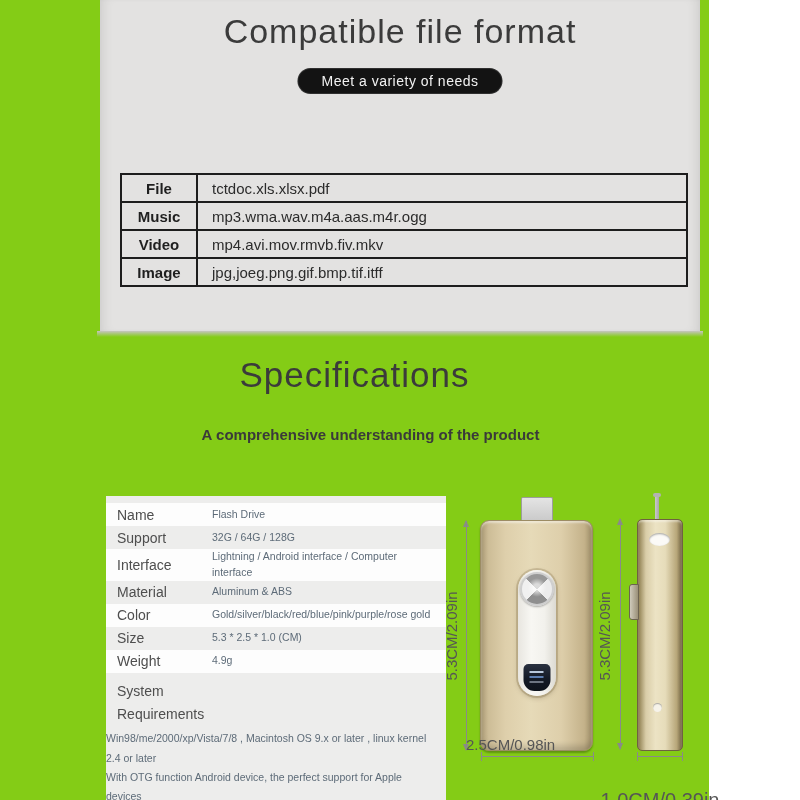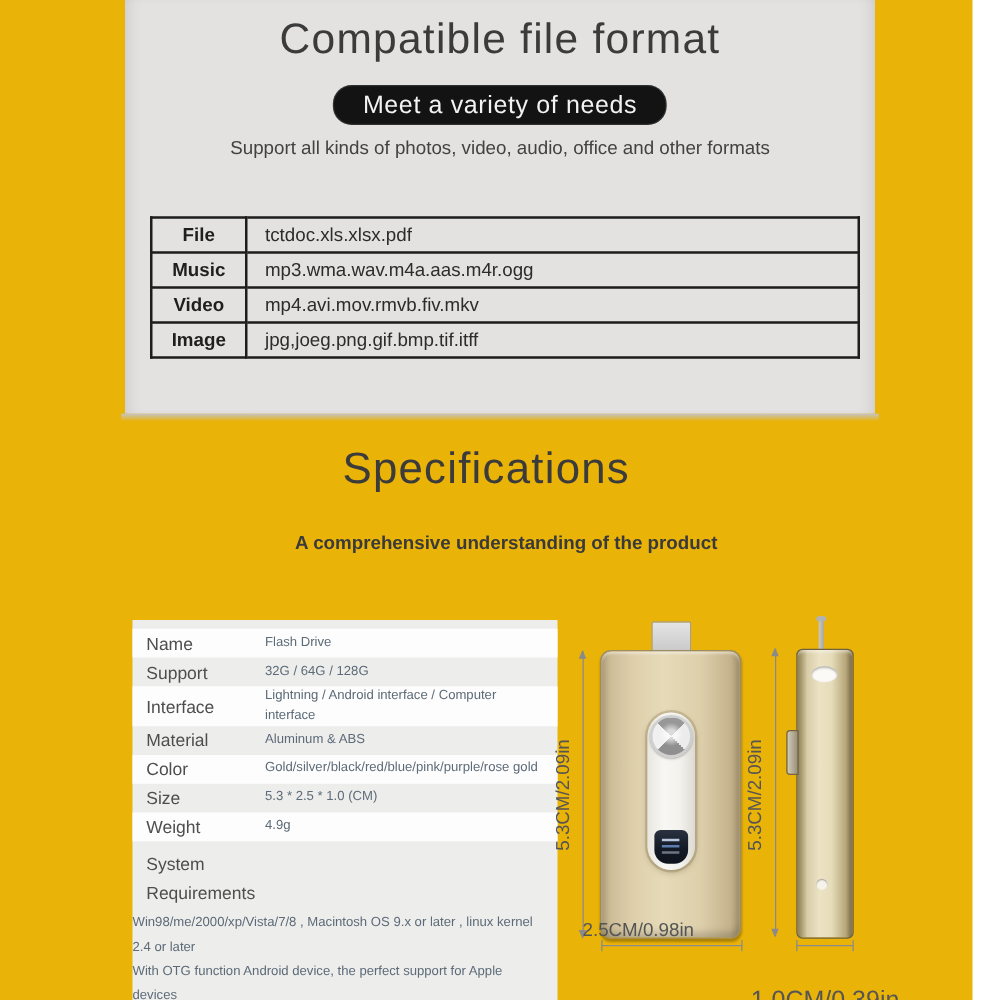--- a/index.html
+++ b/index.html
@@ -1,26 +1,26 @@
 <!DOCTYPE html>
 <html><head>
 <meta charset="utf-8">
 <style>
   html,body{margin:0;padding:0;background:#ffffff;width:800px;height:800px;overflow:hidden;}
-  .page{position:relative;width:778px;height:800px;background:#eab308;font-family:"Liberation Sans",sans-serif;}
+  .page{position:relative;width:709px;height:800px;background:#84cc16;font-family:"Liberation Sans",sans-serif;}
 
   
   .format-panel{position:absolute;left:100px;top:0;width:600px;height:331px;background:#e3e2e1;
     box-shadow:inset 10px 0 14px -10px rgba(0,0,0,.14), inset -10px 0 14px -10px rgba(0,0,0,.14);}
   .panel-shadow{position:absolute;left:97px;top:331px;width:606px;height:6px;
     background:linear-gradient(#c6c4c2,rgba(198,196,194,0));}
   .fmt-title{position:absolute;left:0;top:12px;width:100%;text-align:center;margin:0;
     font-size:34px;font-weight:300;color:#3b3b3b;letter-spacing:1px;}
   .badge{position:absolute;top:68px;left:50%;transform:translateX(-50%);background:#131313;color:#f2f2f2;
-    font-size:20px;line-height:1;padding:6px 24px;border-radius:15px;letter-spacing:.5px;
+    font-size:14px;line-height:1;padding:6px 24px;border-radius:15px;letter-spacing:.5px;
     box-shadow:inset 0 0 0 1px rgba(255,255,255,.12);}
   .fmt-sub{position:absolute;top:110px;left:0;width:100%;text-align:center;margin:0;
     font-size:15px;color:#424242;}
   .fmt-table{position:absolute;left:20px;top:173px;width:568px;border-collapse:collapse;}
   .fmt-table td{border:2px solid #1d1d1d;height:24px;font-size:15px;}
   .fmt-table .k{width:72px;text-align:center;font-weight:bold;color:#1f1f1f;}
   .fmt-table .v{padding-left:14px;color:#2c2c2c;}
 
   
   .spec-title{position:absolute;top:355px;left:0;width:100%;text-align:center;margin:0;
@@ -92,21 +92,20 @@
   .hlab2{left:585px;top:757px;width:150px;text-align:center;font-size:20px;margin-top:32px;}
 </style>
 </head>
 <body>
 
 <div class="page">
 
   <section class="format-panel">
     <h1 class="fmt-title">Compatible file format</h1>
     <div class="badge">Meet a variety of needs</div>
-    <p class="fmt-sub">Support all kinds of photos, video, audio, office and other formats</p>
 
     <table class="fmt-table">
       <tbody>
           <tr>
         <td class="k">File</td>
         <td class="v">tctdoc.xls.xlsx.pdf</td>
       </tr>
       <tr>
         <td class="k">Music</td>
         <td class="v">mp3.wma.wav.m4a.aas.m4r.ogg</td>

